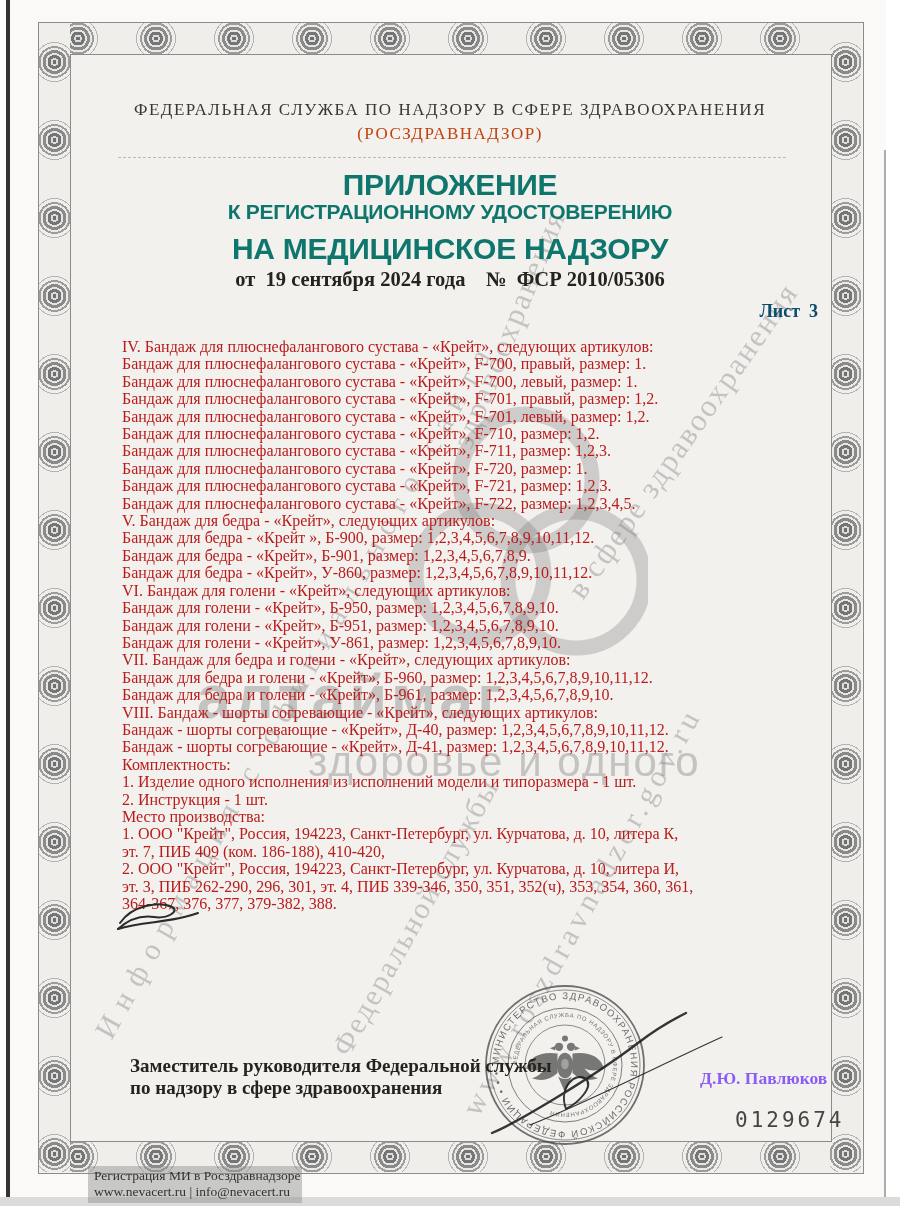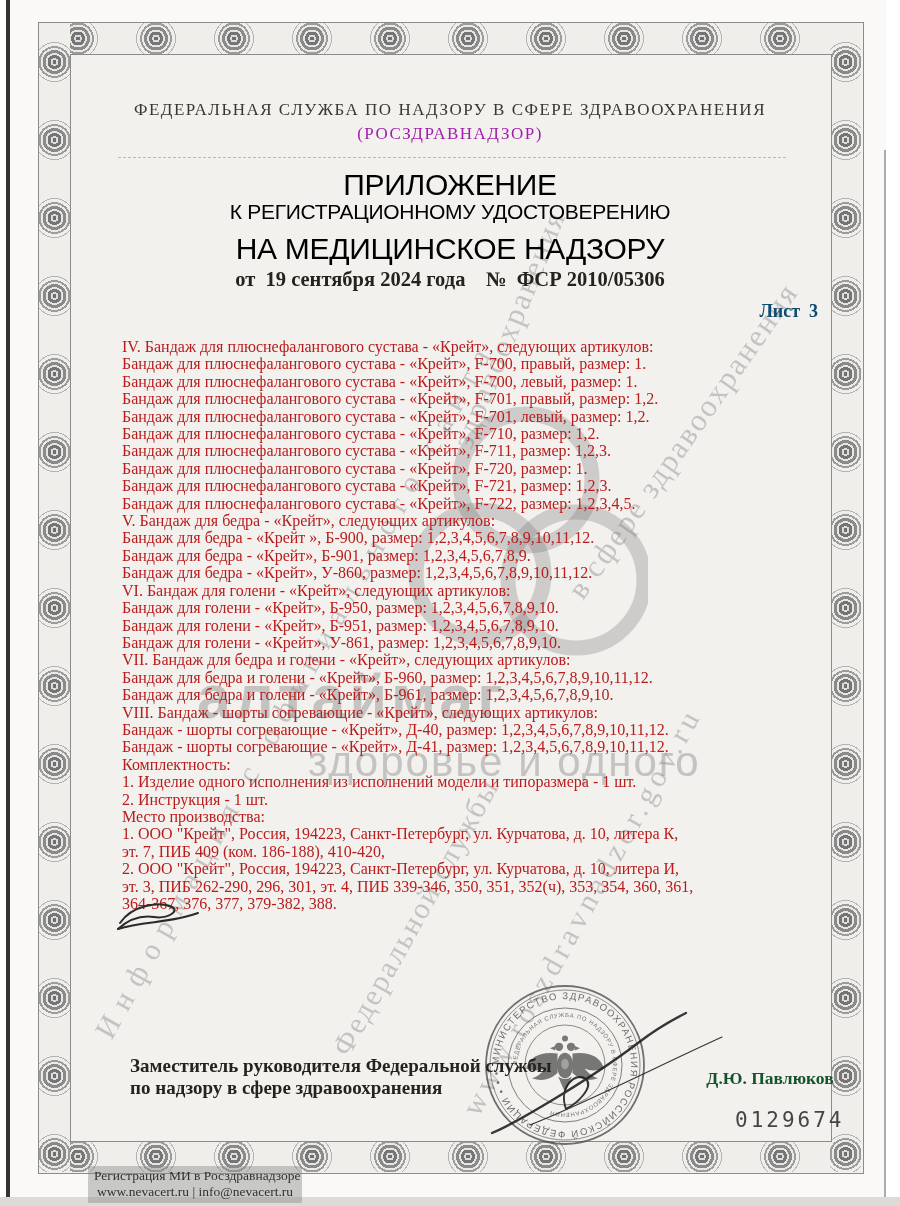--- a/index.html
+++ b/index.html
@@ -38,51 +38,51 @@
   .wm-diag4{left:455px;top:1105px;transform:rotate(-61deg);font-size:30px;letter-spacing:5px;}
   .wm-brand{left:197px;top:662px;font-size:61px;font-weight:bold;letter-spacing:4px;
             font-family:"Liberation Sans",sans-serif;color:rgba(130,130,130,0.42);}
   .wm-tagline{left:308px;top:738px;font-size:42px;letter-spacing:2px;
               font-family:"Liberation Sans",sans-serif;color:rgba(140,140,140,0.45);}
   .wm-rings{position:absolute;left:408px;top:392px;pointer-events:none;}
 
   
   .center-line{position:absolute;left:100px;width:700px;text-align:center;}
   .org-name{top:100px;font-size:17px;letter-spacing:1.5px;color:#3a3733;}
-  .org-abbr{top:124px;font-size:17px;letter-spacing:1.5px;color:#a21caf;}
+  .org-abbr{top:124px;font-size:17px;letter-spacing:1.5px;color:#c2410c;}
   .header-divider{position:absolute;left:118px;top:157px;width:668px;
                   border-top:1px dashed #bdbab6;}
-  .title{font-family:"Liberation Sans",sans-serif;font-weight:normal;color:#000000;
+  .title{font-family:"Liberation Sans",sans-serif;font-weight:bold;color:#0f766e;
          letter-spacing:-0.3px;}
   .title1{top:168px;font-size:30px;}
   .title2{top:200px;font-size:21px;}
   .title3{top:232px;font-size:30px;}
   .date-line{top:268px;font-size:20.5px;font-weight:bold;color:#26231f;white-space:pre;}
   .sheet-no{position:absolute;left:650px;top:301px;width:168px;text-align:right;
             font-size:18px;font-weight:bold;color:#0c4a6e;white-space:pre;}
 
   
   .body-text{position:absolute;left:122px;top:338px;width:676px;
              font-size:16px;line-height:17.4px;color:#b91c1c;white-space:pre-line;}
 
   .paraph{position:absolute;left:112px;top:893px;}
 
   
   .sig-position{position:absolute;left:130px;top:1055px;font-size:19px;font-weight:bold;
                 color:#26231f;line-height:22px;white-space:pre-line;}
-  .sig-name{position:absolute;left:700px;top:1068px;width:140px;text-align:center;
-            font-size:17.5px;font-weight:bold;color:#14532d;}
+  .sig-name{position:absolute;left:700px;top:1068px;width:140px;text-align:left;
+            font-size:17.5px;font-weight:bold;color:#8b5cf6;}
   .serial{position:absolute;left:735px;top:1108px;font-family:"DejaVu Sans Mono",monospace;
           font-size:21px;letter-spacing:3px;color:#454545;}
 
   .stamp-wrap{position:absolute;left:470px;top:975px;}
 
   
   .footer-bar{position:absolute;left:88px;top:1166px;width:214px;height:37px;
-              background:rgba(140,140,140,0.45);padding:2px 6px;box-sizing:border-box;text-align:center;}
+              background:rgba(140,140,140,0.45);padding:2px 6px;box-sizing:border-box;}
   .footer-bar div{font-size:13.5px;line-height:16px;color:#33312e;white-space:nowrap;}
 </style>
 </head>
 <body>
 
 <div class="paper"></div>
 <div class="scan-left-edge"></div>
 <div class="scan-bottom-strip"></div>
 <div class="scan-right-edge"></div>
 

